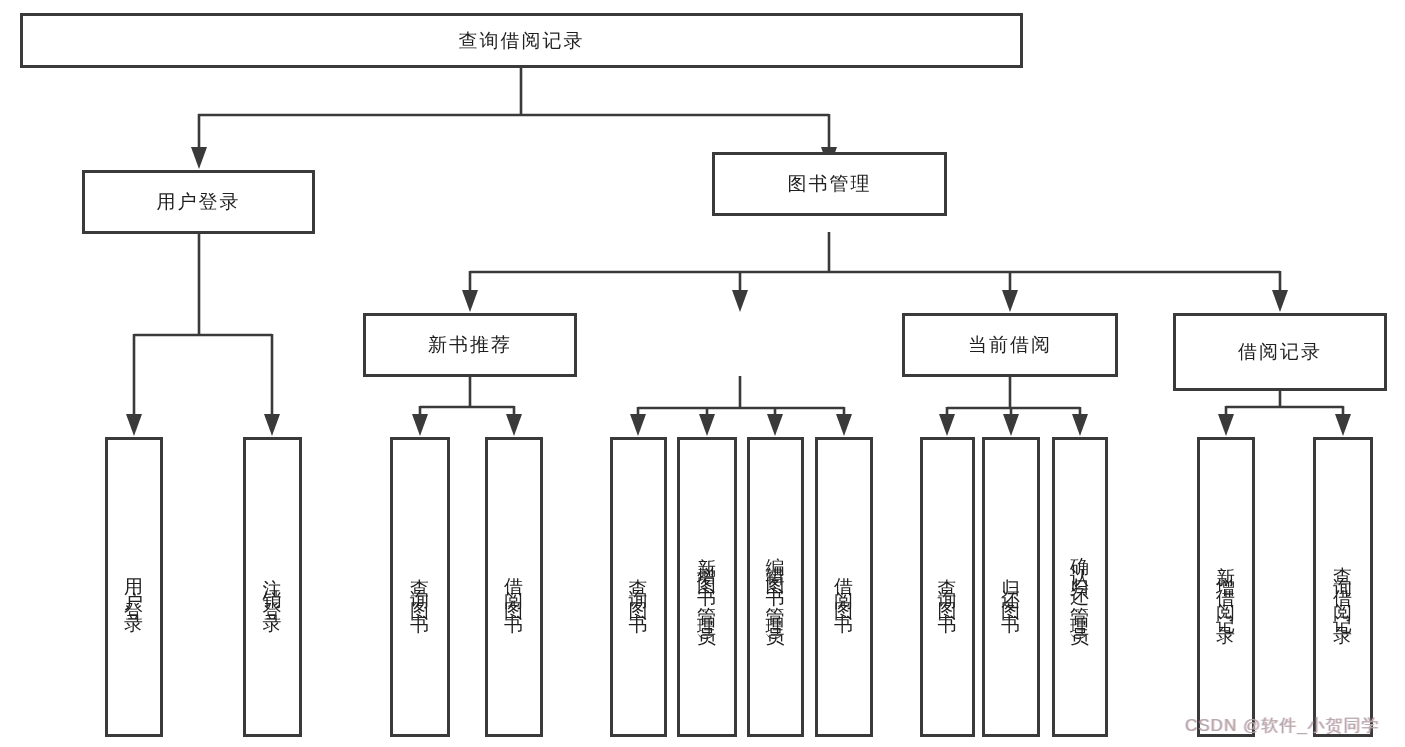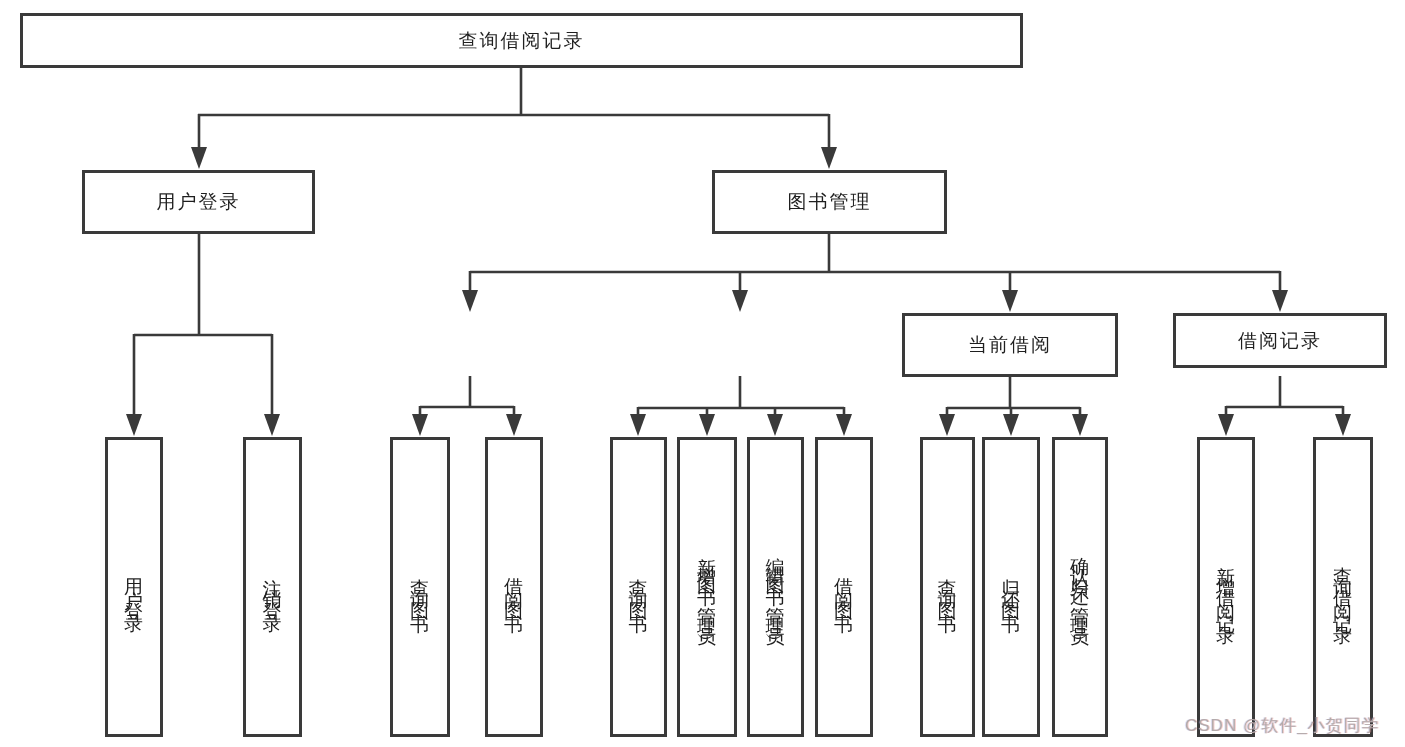--- a/index.html
+++ b/index.html
@@ -115,28 +115,31 @@
     </g>
   </svg>
 
   <div class="node" style="left:20px; top:13px; width:1003px; height:55px;">
     <span>查询借阅记录</span>
   </div>
 
   <div class="node" style="left:82px; top:170px; width:233px; height:64px;">
     <span>用户登录</span>
   </div>
-  <div class="node" style="left:712px; top:170px; width:235px; height:64px;">
+  <div class="node" style="left:712px; top:152px; width:235px; height:64px;">
     <span>图书管理</span>
   </div>
 
+  <div class="node" style="left:363px; top:313px; width:214px; height:64px;">
+    <span>新书推荐</span>
+  </div>
   <div class="node" style="left:902px; top:313px; width:216px; height:64px;">
     <span>当前借阅</span>
   </div>
-  <div class="node" style="left:1173px; top:313px; width:214px; height:55px;">
+  <div class="node" style="left:1173px; top:313px; width:214px; height:78px;">
     <span>借阅记录</span>
   </div>
 
   <div class="leaf" style="left:105px; width:58px;">
     <span class="vtext">用户登录</span>
   </div>
   <div class="leaf" style="left:243px; width:59px;">
     <span class="vtext">注销登录</span>
   </div>
 

